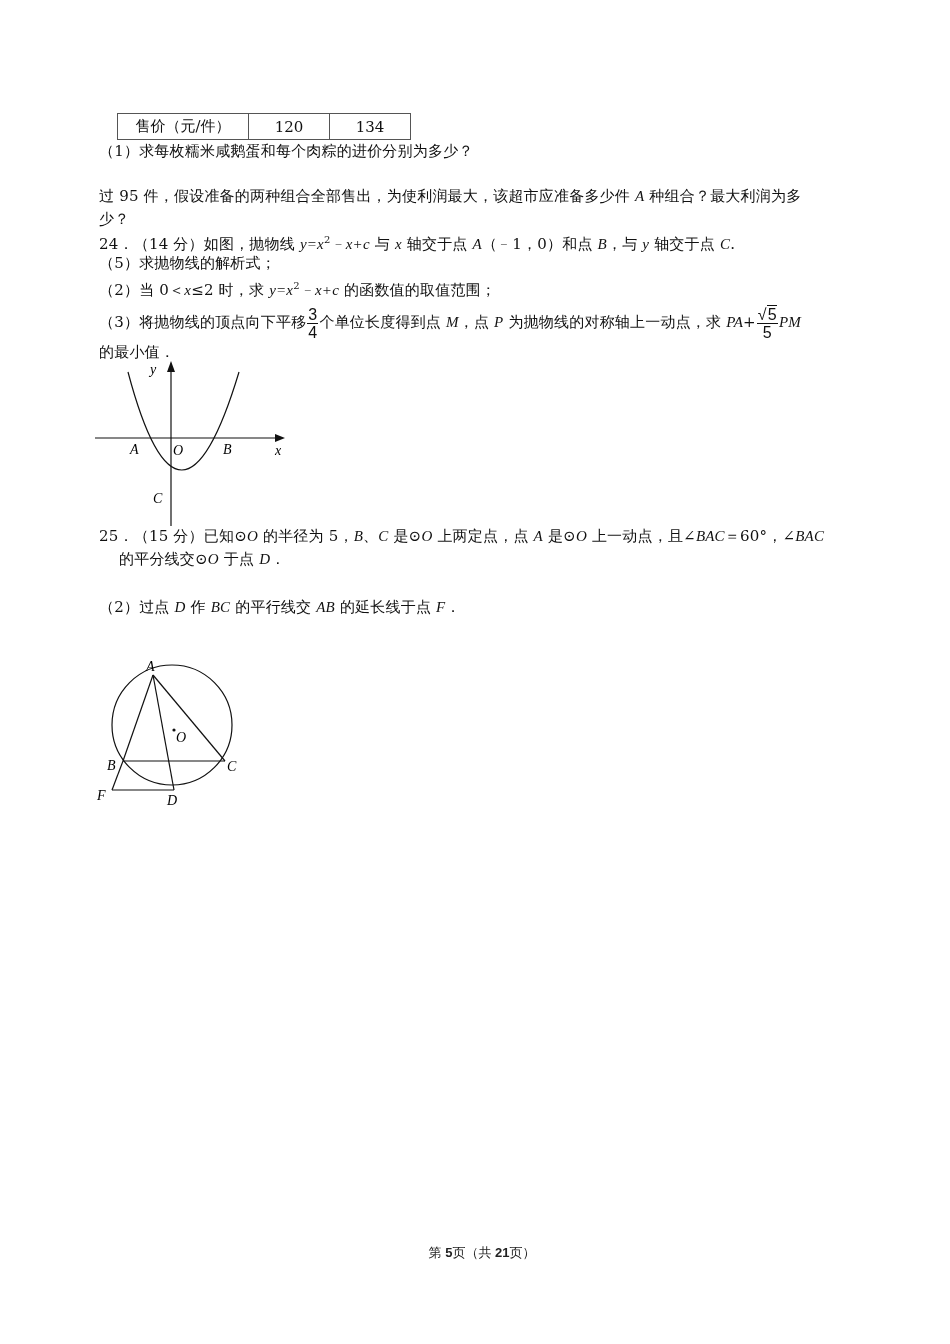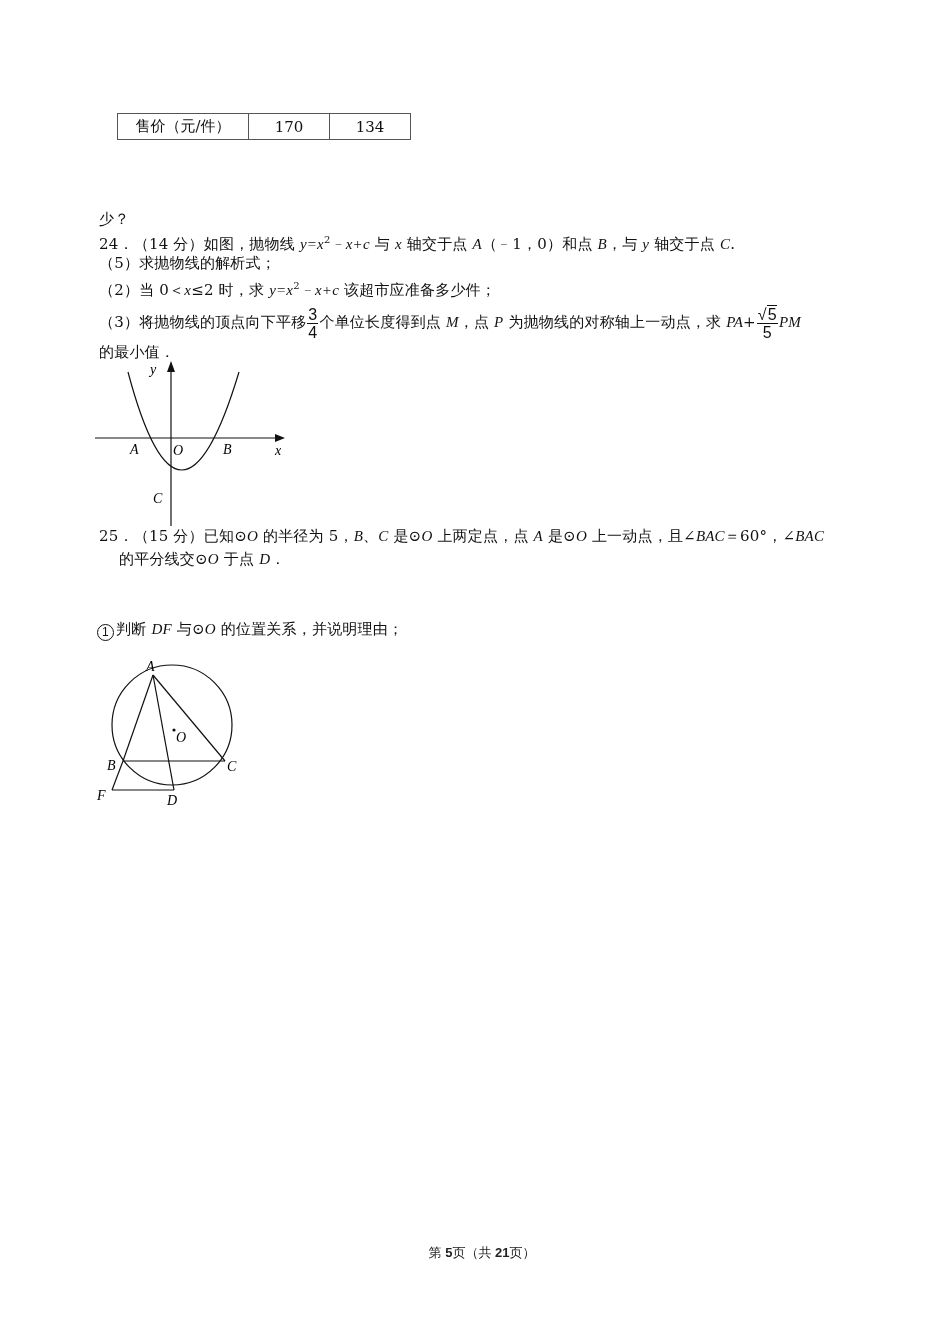--- a/index.html
+++ b/index.html
@@ -25,51 +25,53 @@
 </style>
 </head>
 <body>
 
 <div class="page">
 
   <table class="price">
     <tbody>
         <tr>
       <td style="width:130px">售价（元/件）</td>
-      <td style="width:80px">170</td>
+      <td style="width:80px">120</td>
       <td style="width:80px">134</td>
     </tr>
   </tbody>
     </table>
 
+  <div class="txt" style="left:92px;top:139px">（1）求每枚糯米咸鹅蛋和每个肉粽的进价分别为多少？</div>
+  <div class="txt" style="left:92px;top:184px"><span>过 95 件，假设准备的两种组合全部售出，为使利润最大，该超市应准备多少件 </span><span class="it">A</span><span> 种组合？最大利润为多</span></div>
   <div class="txt" style="left:92px;top:207px">少？</div>
 
   <div class="txt" style="left:92px;top:228px"><span>24．（14 分）如图，抛物线 </span><span class="it">y=x</span><sup style="font-size:10px">2</sup><span class="it">﹣x+c</span><span> 与 </span><span class="it">x</span><span> 轴交于点 </span><span class="it">A</span><span>（﹣1，0）和点 </span><span class="it">B</span><span>，与 </span><span class="it">y</span><span> 轴交于点 </span><span class="it">C</span><span>.</span></div>
   <div class="txt" style="left:92px;top:251px">（5）求抛物线的解析式；</div>
-  <div class="txt" style="left:92px;top:274px"><span>（2）当 0＜</span><span class="it">x</span><span>≤2 时，求 </span><span class="it">y=x</span><sup style="font-size:10px">2</sup><span class="it">﹣x+c</span><span> 该超市应准备多少件；</span></div>
+  <div class="txt" style="left:92px;top:274px"><span>（2）当 0＜</span><span class="it">x</span><span>≤2 时，求 </span><span class="it">y=x</span><sup style="font-size:10px">2</sup><span class="it">﹣x+c</span><span> 的函数值的取值范围；</span></div>
   <div class="txt" style="left:92px;top:304px;line-height:36px"><span>（3）将抛物线的顶点向下平移</span><span class="frac"><span class="num">3</span><span class="den">4</span></span><span>个单位长度得到点 </span><span class="it">M</span><span>，点 </span><span class="it">P</span><span> 为抛物线的对称轴上一动点，求 </span><span class="it">PA</span><span>+</span><span class="frac"><span class="num">√<span class="sqrt">5</span></span><span class="den">5</span></span><span class="it">PM</span></div>
   <div class="txt" style="left:92px;top:340px">的最小值．</div>
 
   <svg width="200" height="170" viewBox="0 0 200 170" style="left:88px;top:358px">
     <line x1="0" y1="80" x2="185" y2="80" stroke="#111" stroke-width="1.2"></line>
     <polygon points="190,80 180,76 180,84" fill="#111"></polygon>
     <line x1="76" y1="168" x2="76" y2="8" stroke="#111" stroke-width="1.2"></line>
     <polygon points="76,3 72,14 80,14" fill="#111"></polygon>
     <path d="M 33 14 Q 85 210 144 14" fill="none" stroke="#111" stroke-width="1.2"></path>
     <text x="55" y="16" font-size="14" font-style="italic" font-family="Liberation Serif, serif">y</text>
     <text x="180" y="97" font-size="14" font-style="italic" font-family="Liberation Serif, serif">x</text>
     <text x="35" y="96" font-size="14" font-style="italic" font-family="Liberation Serif, serif">A</text>
     <text x="78" y="97" font-size="14" font-style="italic" font-family="Liberation Serif, serif">O</text>
     <text x="128" y="96" font-size="14" font-style="italic" font-family="Liberation Serif, serif">B</text>
     <text x="58" y="145" font-size="14" font-style="italic" font-family="Liberation Serif, serif">C</text>
   </svg>
 
   <div class="txt" style="left:92px;top:524px"><span>25．（15 分）已知⊙</span><span class="it">O</span><span> 的半径为 5，</span><span class="it">B</span><span>、</span><span class="it">C</span><span> 是⊙</span><span class="it">O</span><span> 上两定点，点 </span><span class="it">A</span><span> 是⊙</span><span class="it">O</span><span> 上一动点，且∠</span><span class="it">BAC</span><span>＝60°，∠</span><span class="it">BAC</span></div>
   <div class="txt" style="left:112px;top:547px"><span>的平分线交⊙</span><span class="it">O</span><span> 于点 </span><span class="it">D</span><span>．</span></div>
-  <div class="txt" style="left:90px;top:617px"><span class="circ">1</span><span>判断 </span><span class="it">DF</span><span> 与⊙</span><span class="it">O</span><span> 的位置关系，并说明理由；</span></div>
+  <div class="txt" style="left:92px;top:595px"><span>（2）过点 </span><span class="it">D</span><span> 作 </span><span class="it">BC</span><span> 的平行线交 </span><span class="it">AB</span><span> 的延长线于点 </span><span class="it">F</span><span>．</span></div>
 
   <svg width="160" height="160" viewBox="0 0 160 160" style="left:85px;top:655px">
     <circle cx="80" cy="70" r="60" fill="none" stroke="#111" stroke-width="1.2"></circle>
     <line x1="61" y1="20" x2="31" y2="106" stroke="#111" stroke-width="1.2"></line>
     <line x1="31" y1="106" x2="20" y2="135" stroke="#111" stroke-width="1.2"></line>
     <line x1="61" y1="20" x2="133" y2="106" stroke="#111" stroke-width="1.2"></line>
     <line x1="31" y1="106" x2="133" y2="106" stroke="#111" stroke-width="1.2"></line>
     <line x1="61" y1="20" x2="82" y2="135" stroke="#111" stroke-width="1.2"></line>
     <line x1="20" y1="135" x2="82" y2="135" stroke="#111" stroke-width="1.2"></line>
     <circle cx="82" cy="75" r="1.6" fill="#111"></circle>

